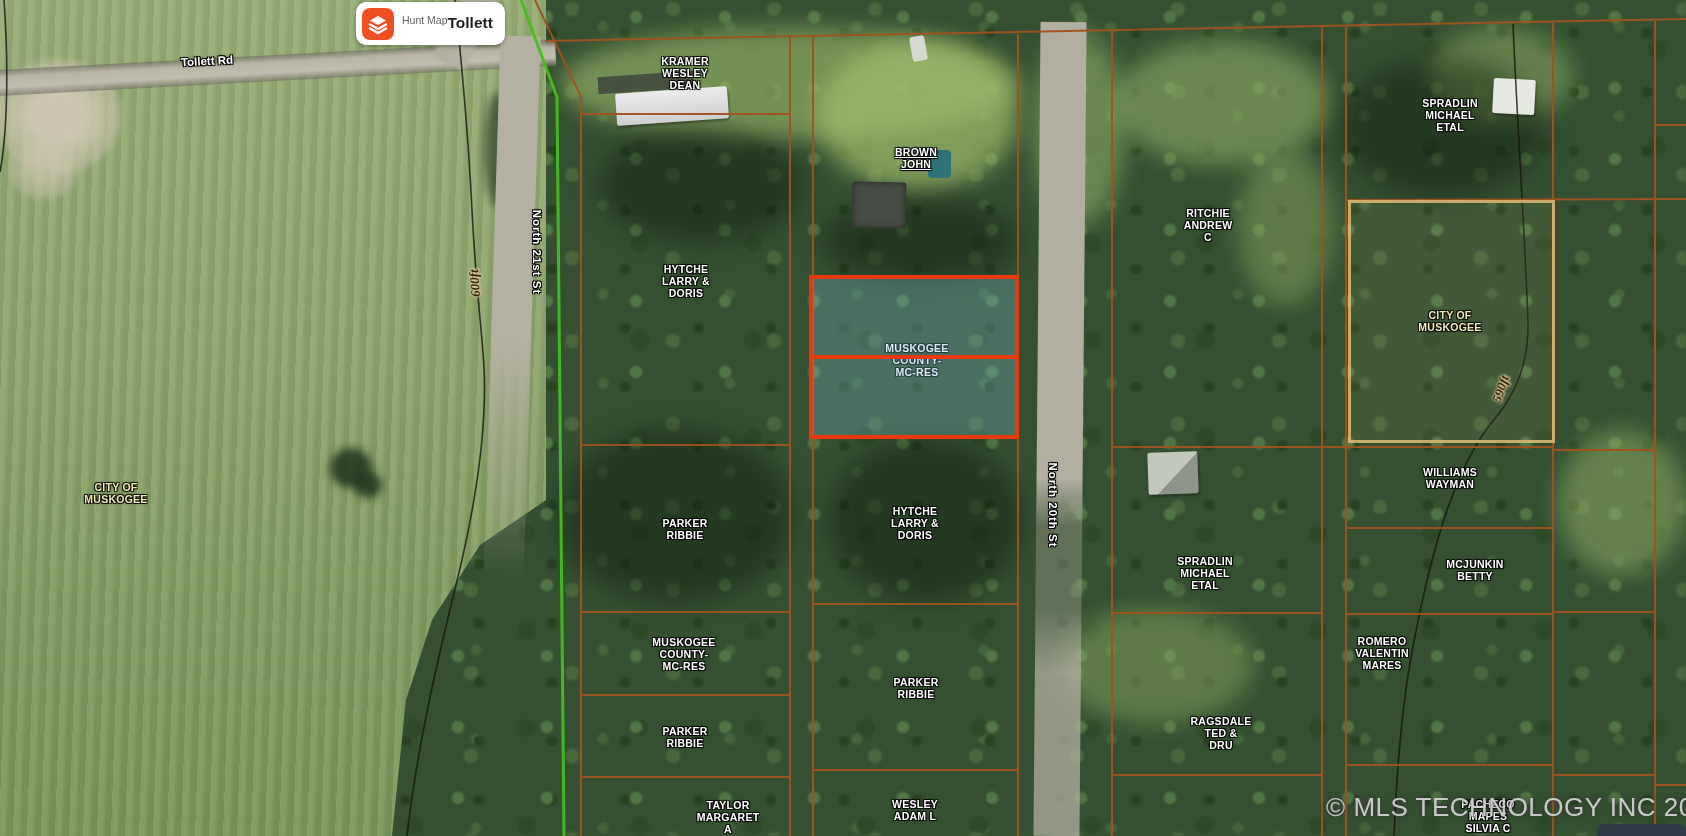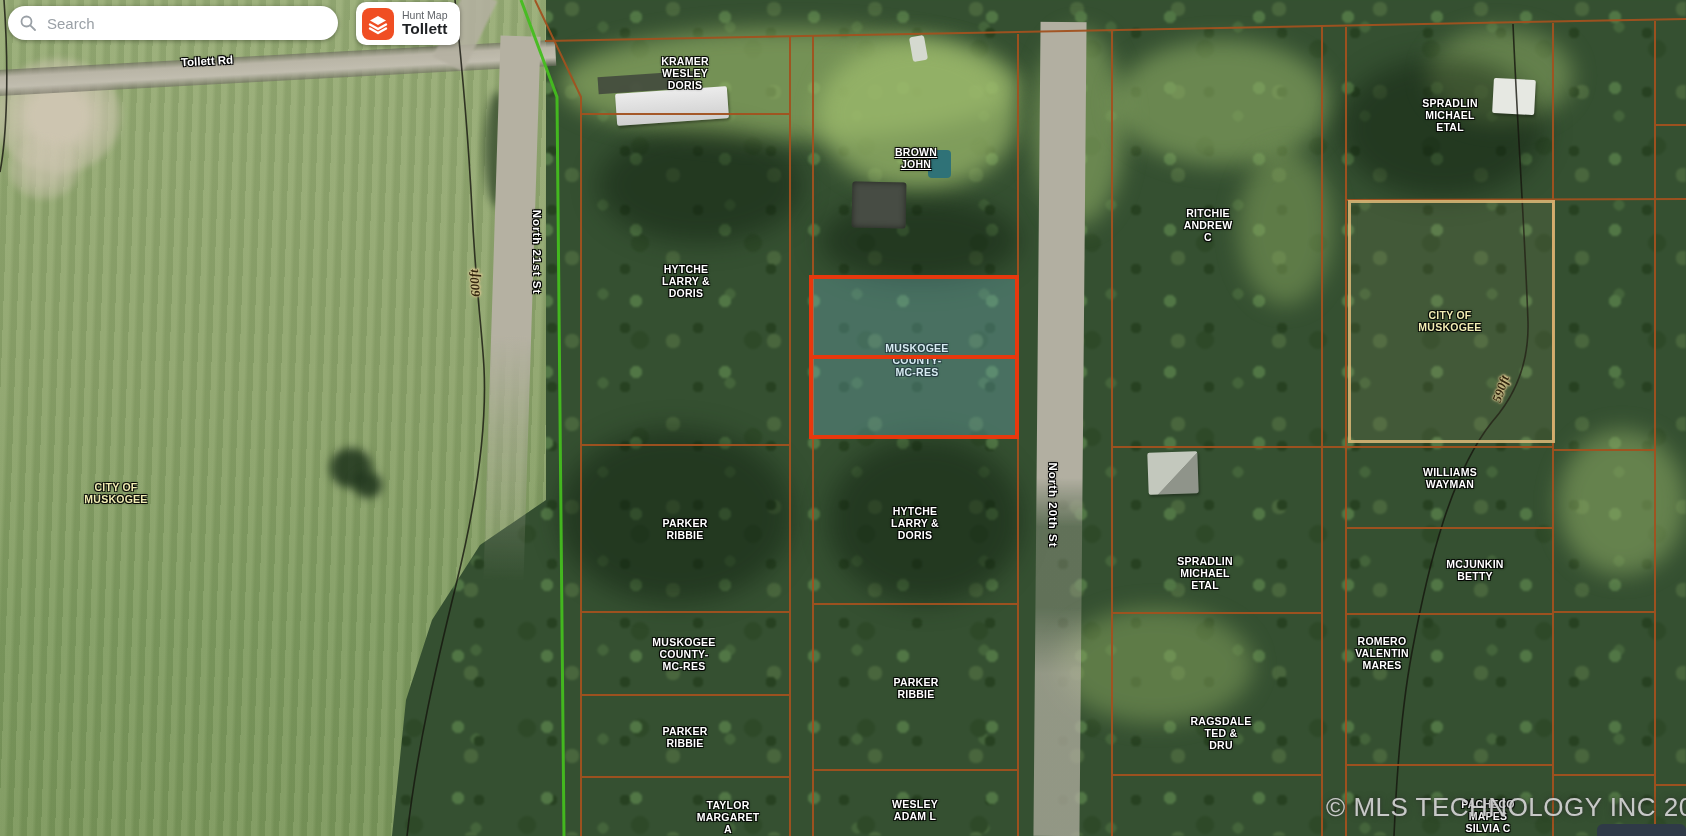--- a/index.html
+++ b/index.html
@@ -65,21 +65,21 @@
     text-shadow:0 0 2px #dcc993,0 0 2px #dcc993,0 0 4px #dcc993,1px 1px 2px #dcc993;}
 
   
   .searchbar{position:absolute;left:8px;top:6px;width:330px;height:34px;background:#fff;border-radius:17px;
     box-shadow:0 1px 4px rgba(0,0,0,.35);display:flex;align-items:center;padding:0 12px;gap:9px;z-index:60;}
   .searchbar input{border:none;outline:none;flex:1;font-size:15px;font-family:"Liberation Sans",sans-serif;color:#333;background:transparent;}
   .searchbar input::placeholder{color:#9aa0a6;}
   .layersbtn{position:absolute;left:356px;top:2px;height:43px;background:#fff;border-radius:10px;
     box-shadow:0 1px 4px rgba(0,0,0,.35);display:flex;align-items:center;padding:0 12px 0 6px;gap:8px;z-index:60;cursor:pointer;}
   .layersicon{width:32px;height:32px;border-radius:8px;background:#f04e23;display:flex;align-items:center;justify-content:center;}
-  .layerstext{display:flex;flex-direction:column;line-height:1.05;}
+  .layerstext{display:flex;line-height:1.05;}
   .layerstext .app{font-size:10.5px;color:#5f6368;}
   .layerstext .main{font-size:15.5px;font-weight:bold;color:#1f2124;}
   .watermark{position:absolute;left:1326px;top:792px;z-index:55;font-size:26px;color:rgba(232,232,232,.82);
     letter-spacing:.5px;white-space:nowrap;text-shadow:0 0 2px rgba(55,55,55,.9),0 0 6px rgba(40,40,40,.55);}
   .cornerbox{position:absolute;left:1597px;top:824px;width:89px;height:12px;background:#2f3a47;border-radius:6px 6px 0 0;z-index:56;}
 </style>
 </head>
 <body>
 
 <div id="stage">
@@ -158,21 +158,21 @@
     </g>
     <path d="M521,0 L557,97 L564,836" stroke="#44bd1f" stroke-width="3" fill="none" opacity=".95"></path>
   </svg>
 
   <div class="city-parcel"></div>
   <div class="sel-cell" style="left:809px;top:275px;width:210px;height:84px;"></div>
   <div class="sel-cell" style="left:809px;top:355px;width:210px;height:84px;"></div>
 
   <div class="lbl" style="left:685px;top:73px;">KRAMER
 WESLEY
-DORIS</div>
+DEAN</div>
   <div class="lbl" style="left:686px;top:281px;">HYTCHE
 LARRY &amp;
 DORIS</div>
   <div class="lbl" style="left:685px;top:529px;">PARKER
 RIBBIE</div>
   <div class="lbl" style="left:684px;top:654px;">MUSKOGEE
 COUNTY-
 MC-RES</div>
   <div class="lbl" style="left:685px;top:737px;">PARKER
 RIBBIE</div>
@@ -221,27 +221,20 @@
   <div class="roadlbl" style="left:207px;top:61px;transform:translate(-50%,-50%) rotate(-3deg);">Tollett Rd</div>
   <div class="roadlbl vert" style="left:537px;top:252px;">North 21st St</div>
   <div class="roadlbl vert" style="left:1053px;top:505px;">North 20th St</div>
 
   <div class="contourlbl" style="left:475px;top:283px;transform:translate(-50%,-50%) rotate(-94deg);">600ft</div>
   <div class="contourlbl" style="left:1501px;top:389px;transform:translate(-50%,-50%) rotate(-71deg);">590ft</div>
 
   <div class="watermark">© MLS TECHNOLOGY INC 2025</div>
   <div class="cornerbox"></div>
 
-  <div class="searchbar">
-    <svg width="16" height="16" viewBox="0 0 16 16">
-      <circle cx="6.5" cy="6.5" r="5" fill="none" stroke="#9aa0a6" stroke-width="1.8"></circle>
-      <line x1="10.3" y1="10.3" x2="15" y2="15" stroke="#9aa0a6" stroke-width="1.8" stroke-linecap="round"></line>
-    </svg>
-    <input type="text" placeholder="Search" style="">
-  </div>
 
   <div class="layersbtn">
     <div class="layersicon">
       <svg width="22" height="22" viewBox="0 0 22 22">
         <path d="M11 3 L19 7.5 L11 12 L3 7.5 Z" fill="#fff"></path>
         <path d="M3 11.5 L11 16 L19 11.5" fill="none" stroke="#fff" stroke-width="2.4" stroke-linecap="round" stroke-linejoin="round"></path>
         <path d="M3 15.5 L11 20 L19 15.5" fill="none" stroke="#fff" stroke-width="2.4" stroke-linecap="round" stroke-linejoin="round"></path>
       </svg>
     </div>
     <div class="layerstext">

